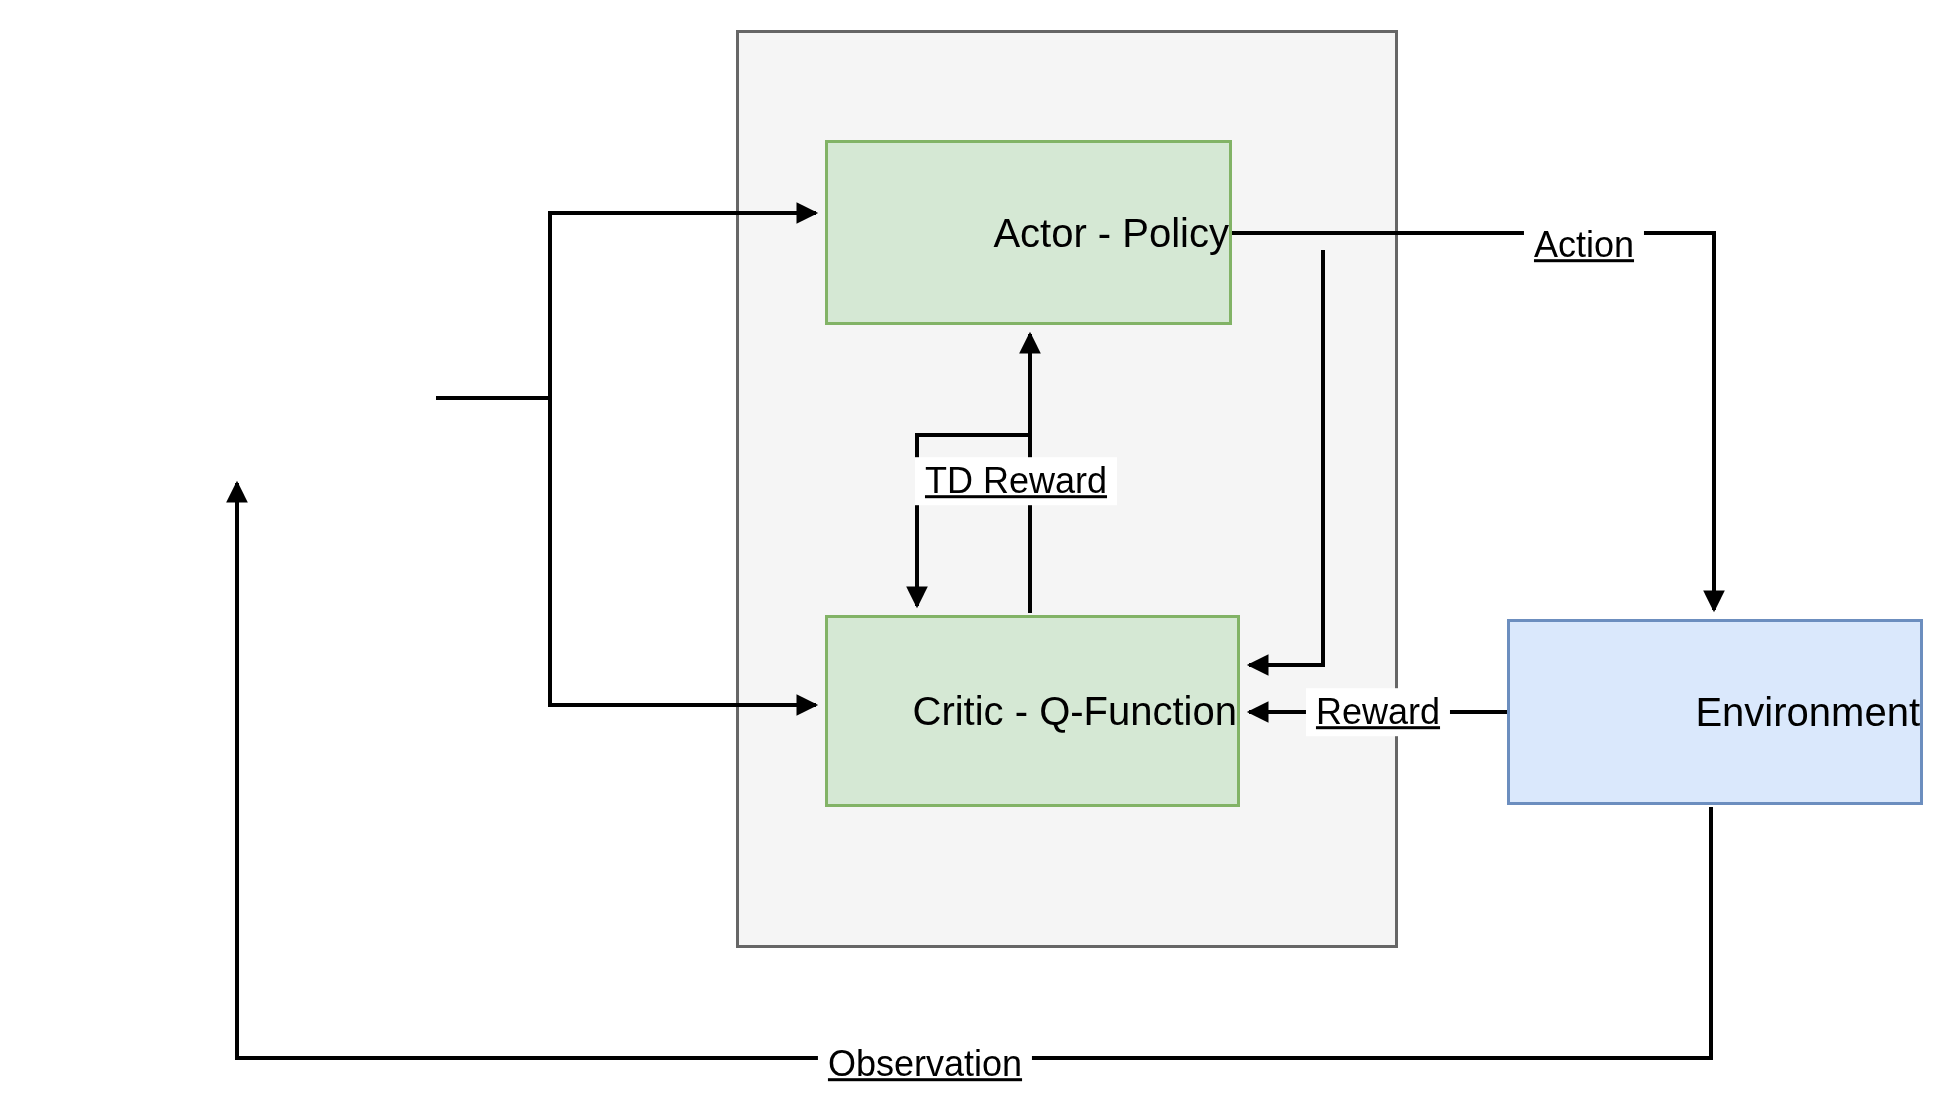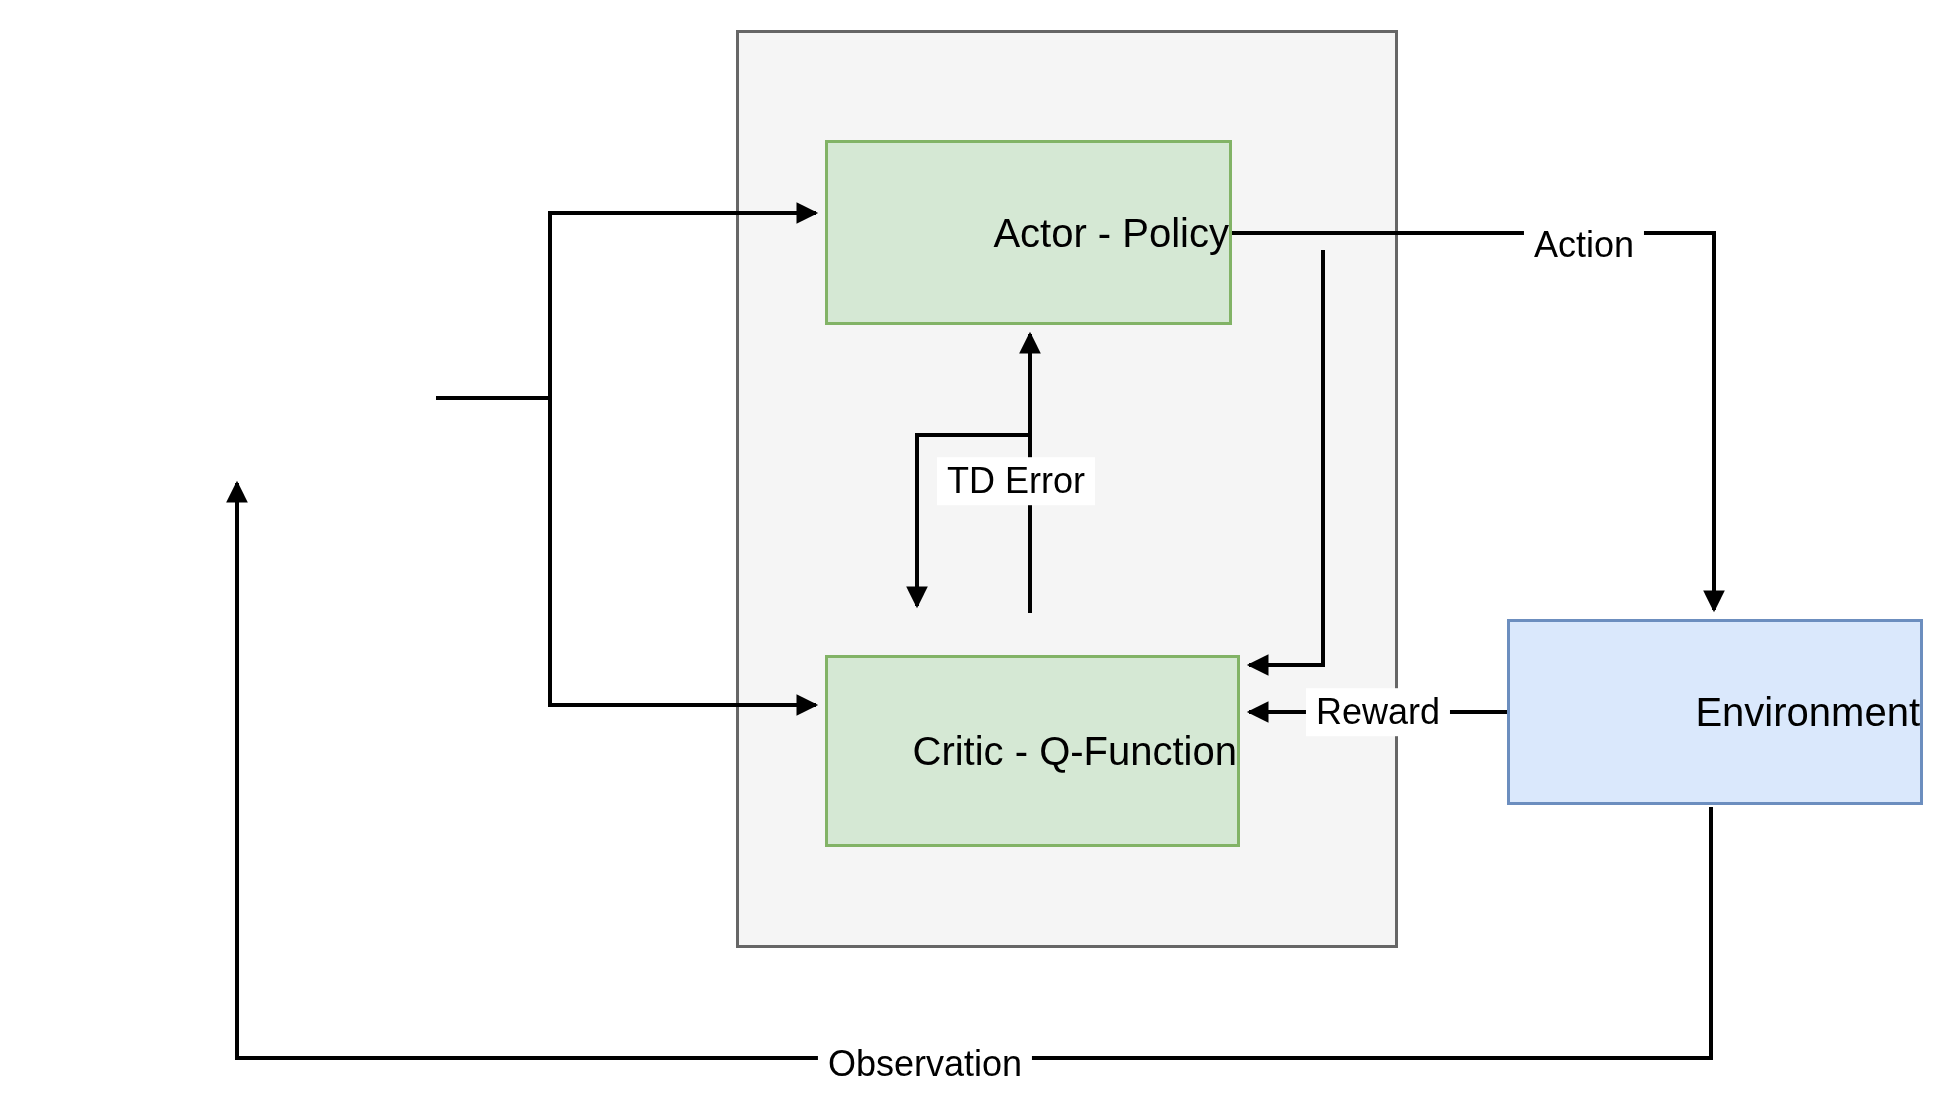--- a/index.html
+++ b/index.html
@@ -41,21 +41,21 @@
     font-size: 40px;
     color: var(--label-text);
     text-align: center;
     line-height: 1.15;
   }
   .node.blue  { background: var(--node-blue-fill);  border: 3px solid var(--node-blue-border); }
   .node.green { background: var(--node-green-fill); border: 3px solid var(--node-green-border); }
 
   .node-state       { left: 33px;   top: 287px; width: 403px; height: 187px; }
   .node-actor       { left: 825px;  top: 140px; width: 407px; height: 185px; }
-  .node-critic      { left: 825px;  top: 615px; width: 415px; height: 192px; margin-top: 40px; }
+  .node-critic      { left: 825px;  top: 615px; width: 415px; height: 192px; }
   .node-environment { left: 1507px; top: 619px; width: 416px; height: 186px; }
 
   svg.connectors {
     position: absolute;
     left: 0; top: 0;
     width: 1945px; height: 1113px;
     pointer-events: none;
   }
   svg.connectors path.edge {
     fill: none;
@@ -66,20 +66,21 @@
 
   .edge-label {
     position: absolute;
     transform: translate(-50%, -50%);
     background: var(--background);
     color: var(--label-text);
     font-size: 36px;
     line-height: 1.1;
     padding: 4px 10px;
     white-space: nowrap;
+    text-decoration: underline;
   }
   .edge-label-action      { left: 1584px; top: 245px; }
   .edge-label-reward      { left: 1378px; top: 712px; }
   .edge-label-td-error    { left: 1016px; top: 481px; }
   .edge-label-observation { left: 925px;  top: 1064px; }
 </style>
 </head>
 <body>
 
 <div class="canvas">
@@ -120,17 +121,17 @@
   </div>
 
   <div class="node blue node-environment">
     <span>Environment</span>
   </div>
 
   <div class="edge-label edge-label-action">Action</div>
 
   <div class="edge-label edge-label-reward">Reward</div>
 
-  <div class="edge-label edge-label-td-error">TD Error</div>
+  <div class="edge-label edge-label-td-error">TD Reward</div>
 
   <div class="edge-label edge-label-observation">Observation</div>
 
 </div>
 
 </body></html>

